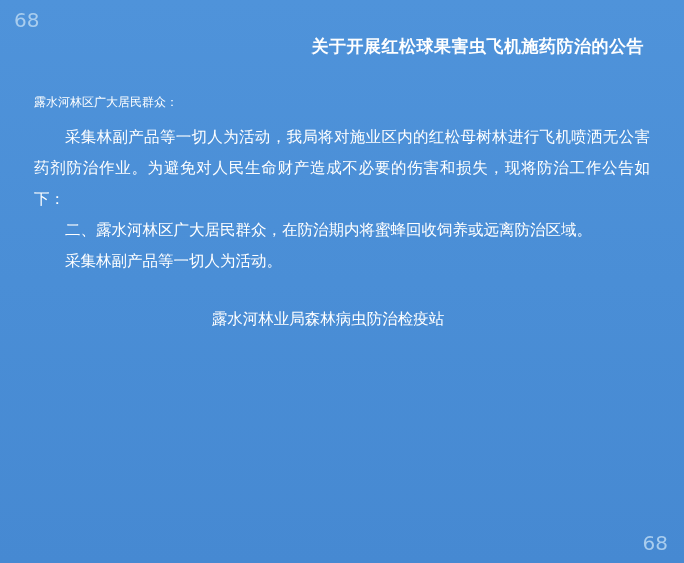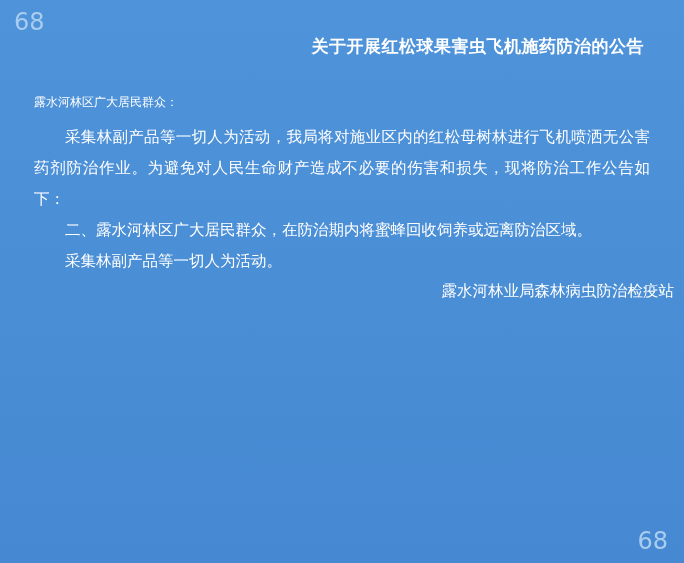--- a/index.html
+++ b/index.html
@@ -17,21 +17,21 @@
     box-sizing: border-box;
     width: 684px;
     height: 563px;
     background: #4a90d9;
     background: linear-gradient(180deg, #4f93da 0%, #4a8ed6 50%, #4689d2 100%);
     padding: 0;
     overflow: hidden;
   }
   .corner-mark {
     position: absolute;
-    font-size: 24px;
+    font-size: 20px;
     color: #a9cdee;
     font-family: "DejaVu Sans", sans-serif;
     line-height: 1;
     user-select: none;
   }
   .corner-mark.top-left {
     top: 10px;
     left: 14px;
   }
   .corner-mark.bottom-right {
@@ -59,22 +59,23 @@
   .salutation {
     margin: 0 0 8px 0;
     font-size: 12px;
   }
   .para {
     margin: 0;
     text-indent: 2em;
     text-align: justify;
   }
   .signature-block {
-    text-align: right;
-    padding-right: 10px;
+    margin-top: 28px;
+    text-align: center;
+    padding-right: 28px;
     color: #ffffff;
     font-size: 15.5px;
     line-height: 1.9;
     font-family: "DejaVu Sans", "Liberation Sans", sans-serif;
   }
   .sig-line {
     margin: 0;
   }
 </style>
 </head>

